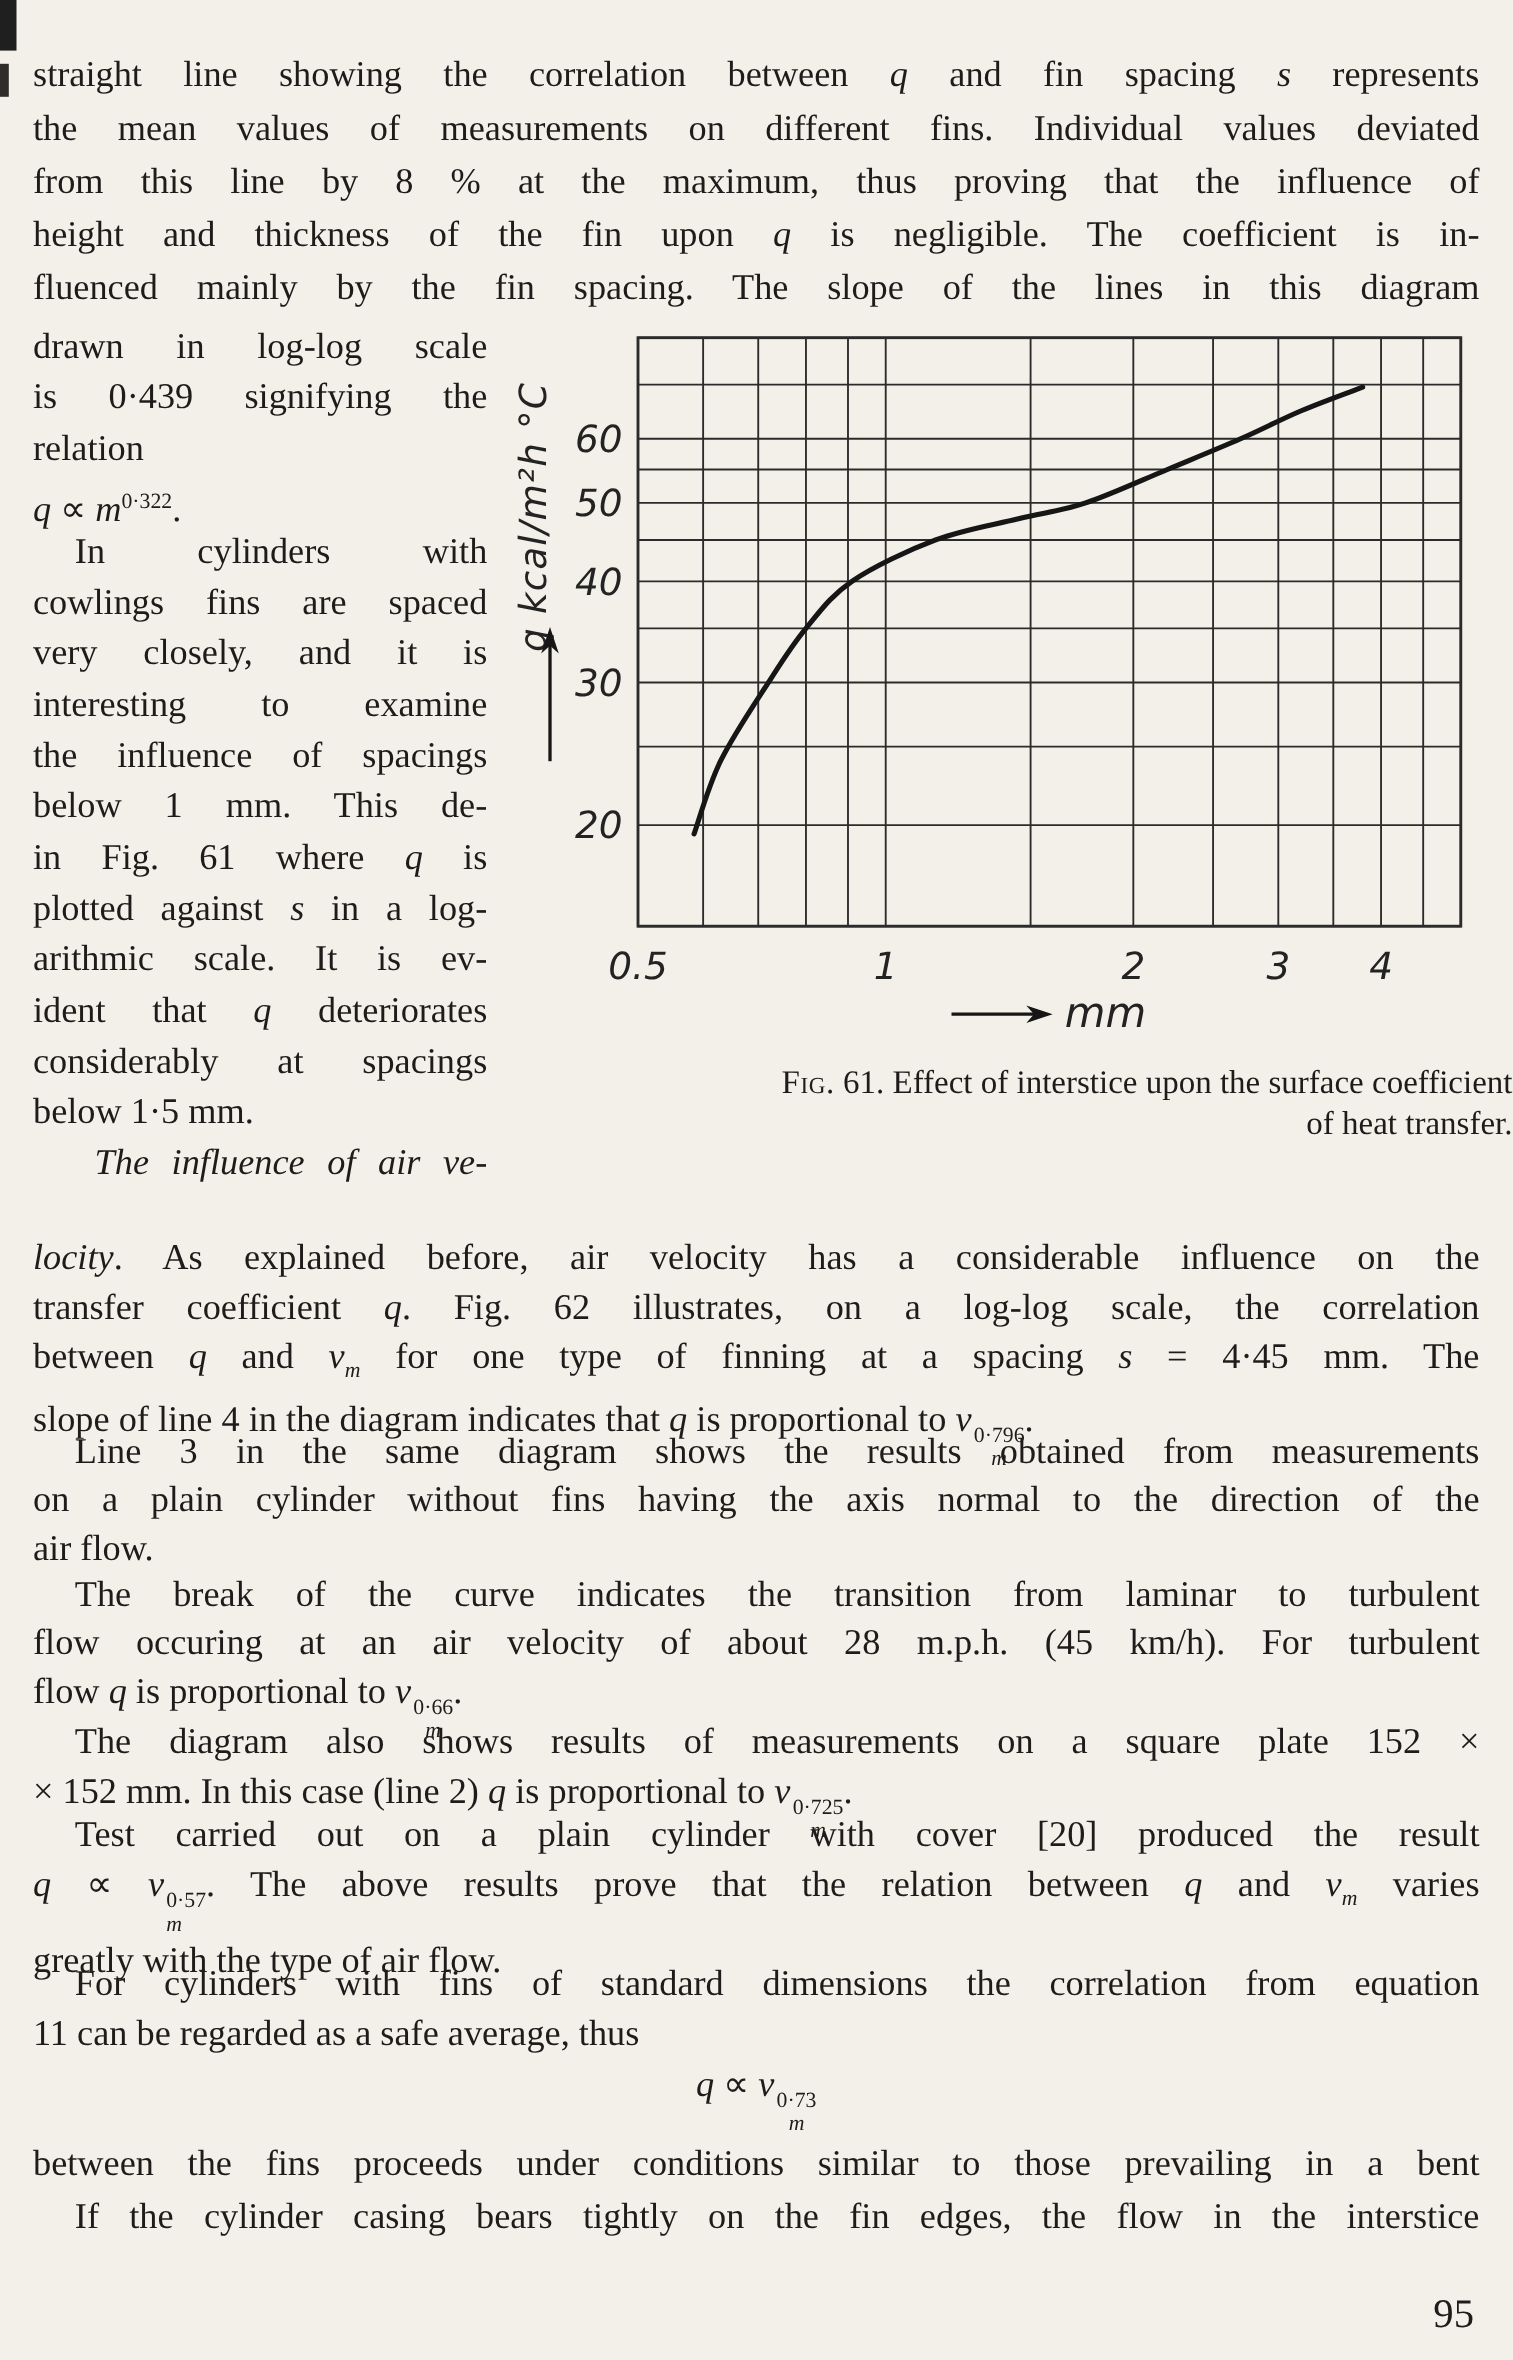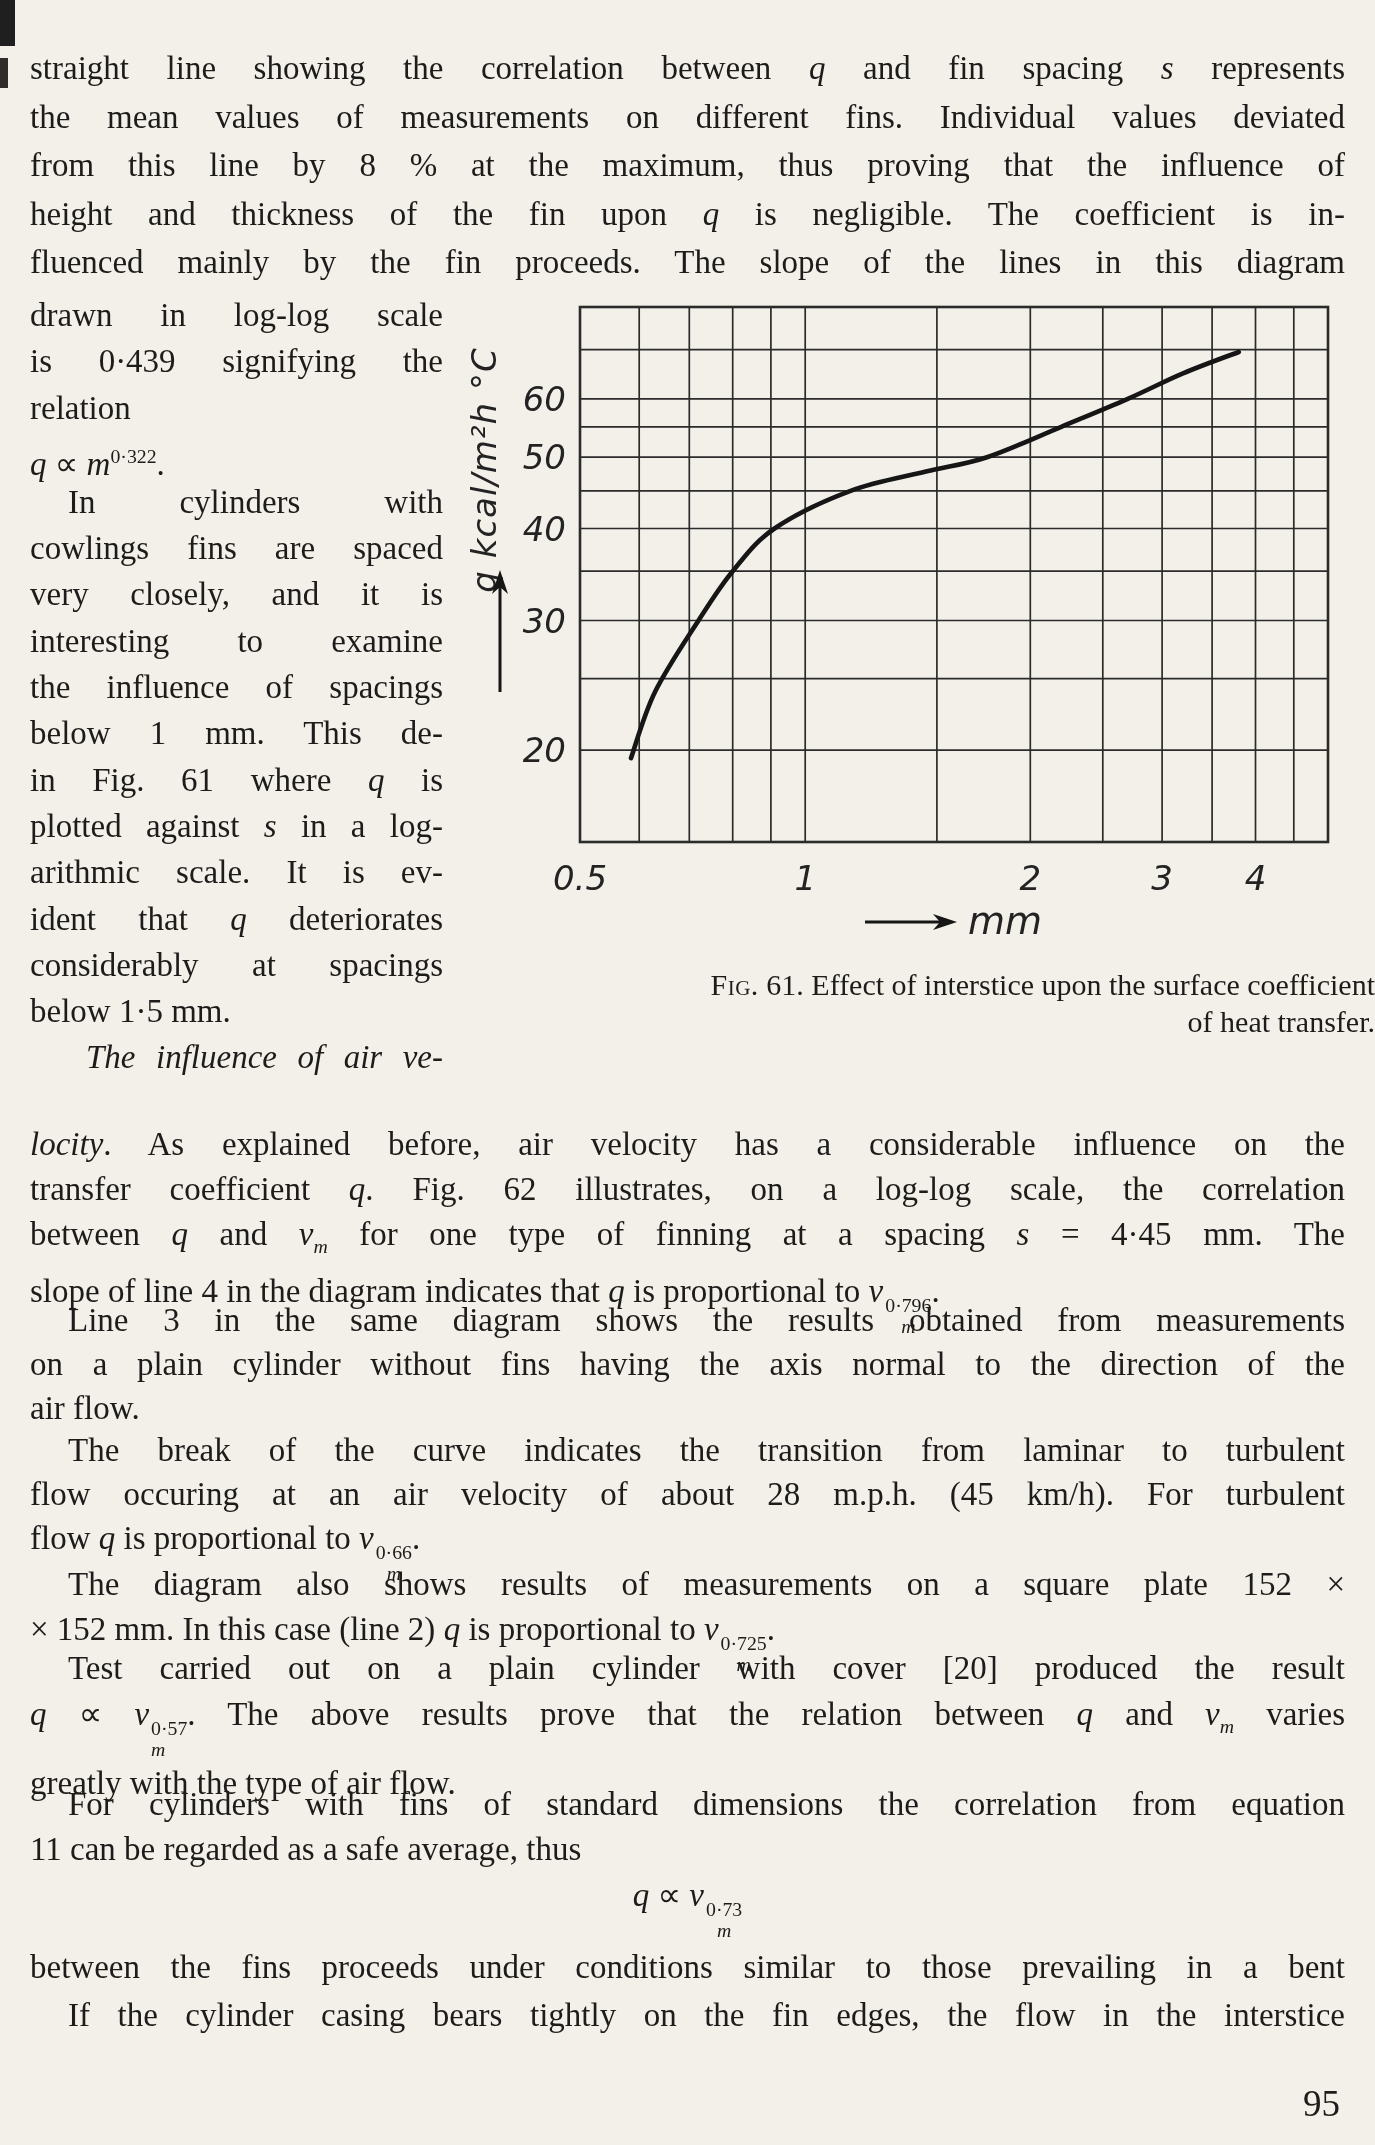--- a/index.html
+++ b/index.html
@@ -38,21 +38,21 @@
 <div>
 
   <div class="artifact a1"></div>
   <div class="artifact a2"></div>
 
   <div class="para" style="top:44px;line-height:48.5px">
       <div class="line j">straight line showing the correlation between <i>q</i> and fin spacing <i>s</i> represents</div>
       <div class="line j">the mean values of measurements on different fins. Individual values deviated</div>
       <div class="line j">from this line by 8 % at the maximum, thus proving that the influence of</div>
       <div class="line j">height and thickness of the fin upon <i>q</i> is negligible. The coefficient is in-</div>
-      <div class="line j">fluenced mainly by the fin proceeds. The slope of the lines in this diagram</div>
+      <div class="line j">fluenced mainly by the fin spacing. The slope of the lines in this diagram</div>
     </div>
 
   <div class="leftcol">
     <div>
         <div class="line j">drawn in log-log scale</div>
         <div class="line j">is 0·439 signifying the</div>
         <div class="line">relation</div>
       </div>
     <div class="eq1"><i>q</i> ∝ <i>m</i><sup>0·322</sup>.</div>
     <div>

